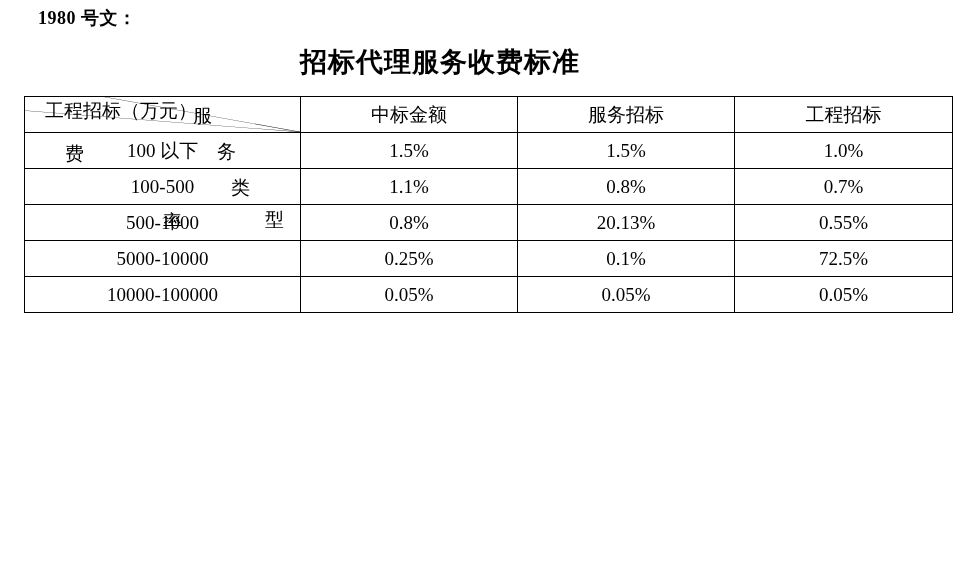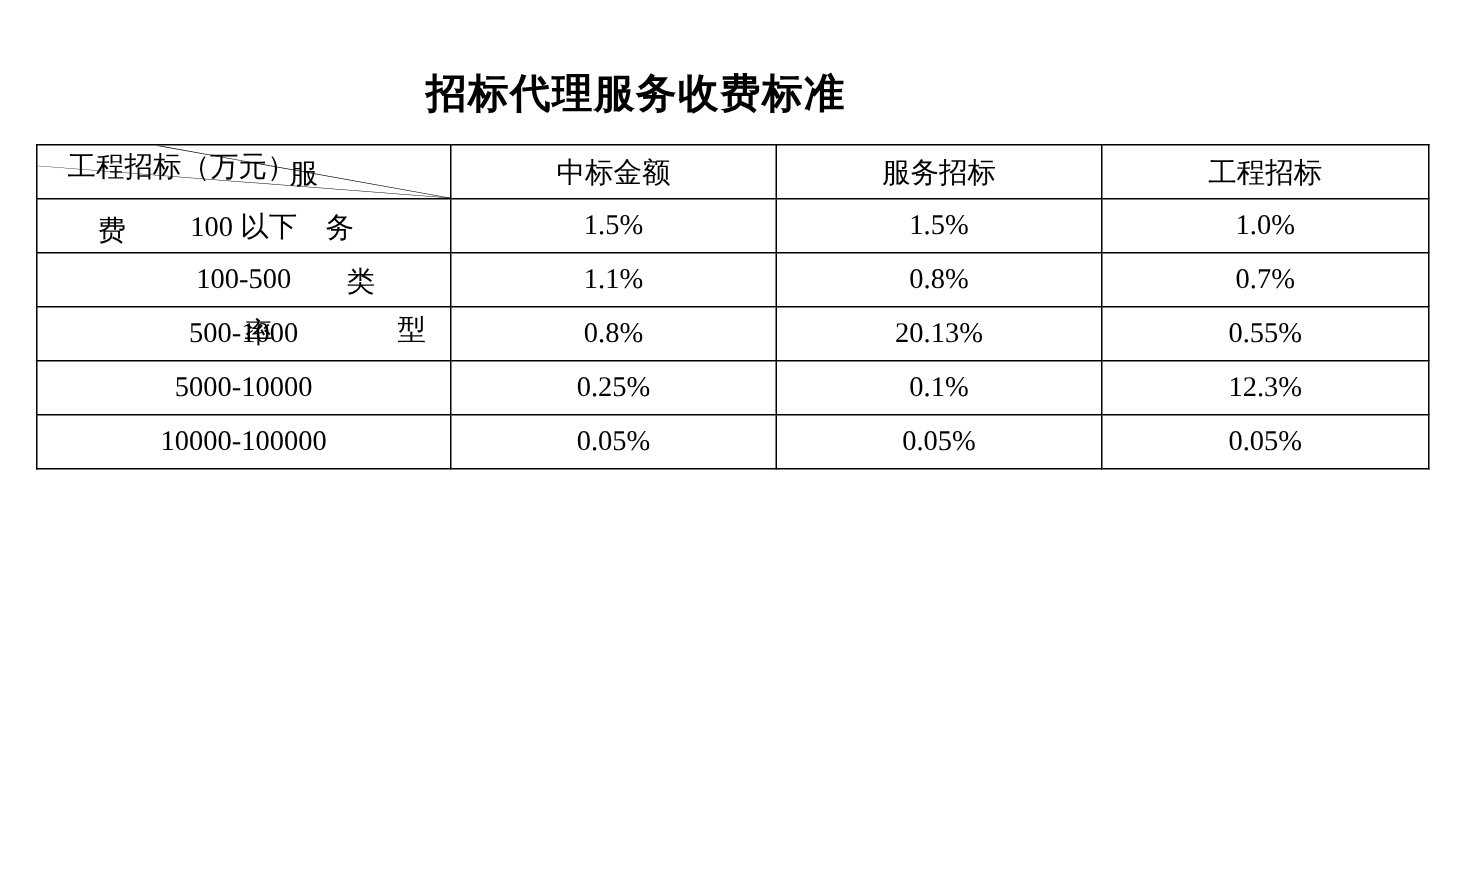--- a/index.html
+++ b/index.html
@@ -32,20 +32,21 @@
   .doc-title {
     position: absolute;
     left: 0;
     top: 44px;
     width: 848px;
     text-align: center;
     font-family: "Liberation Serif", "DejaVu Serif", serif;
     font-weight: bold;
     font-size: 27px;
     letter-spacing: 1px;
+    padding-left: 16px;
   }
   .table-wrap {
     position: absolute;
     left: 24px;
     top: 96px;
     width: 928px;
   }
   table.fee-table {
     border-collapse: collapse;
     width: 928px;
@@ -107,20 +108,21 @@
   td.rate {
     font-family: "Liberation Sans", "DejaVu Sans", sans-serif;
     font-size: 19px;
   }
 </style>
 </head>
 <body>
 
 <div class="page">
 
+  <div class="doc-ref">1980 号文：</div>
 
   <div class="doc-title">招标代理服务收费标准</div>
 
   <div class="table-wrap">
     <table class="fee-table">
       <colgroup>
         <col class="c1">
           <col class="c2">
           <col class="c3">
           <col class="c4">
@@ -162,21 +164,21 @@
         <tr>
           <td class="row-label">500-1000</td>
           <td class="rate">0.8%</td>
           <td class="rate">20.13%</td>
           <td class="rate">0.55%</td>
         </tr>
         <tr>
           <td class="row-label">5000-10000</td>
           <td class="rate">0.25%</td>
           <td class="rate">0.1%</td>
-          <td class="rate">12.3%</td>
+          <td class="rate">72.5%</td>
         </tr>
         <tr>
           <td class="row-label">10000-100000</td>
           <td class="rate">0.05%</td>
           <td class="rate">0.05%</td>
           <td class="rate">0.05%</td>
         </tr>
       </tbody>
     </table>
   </div>

